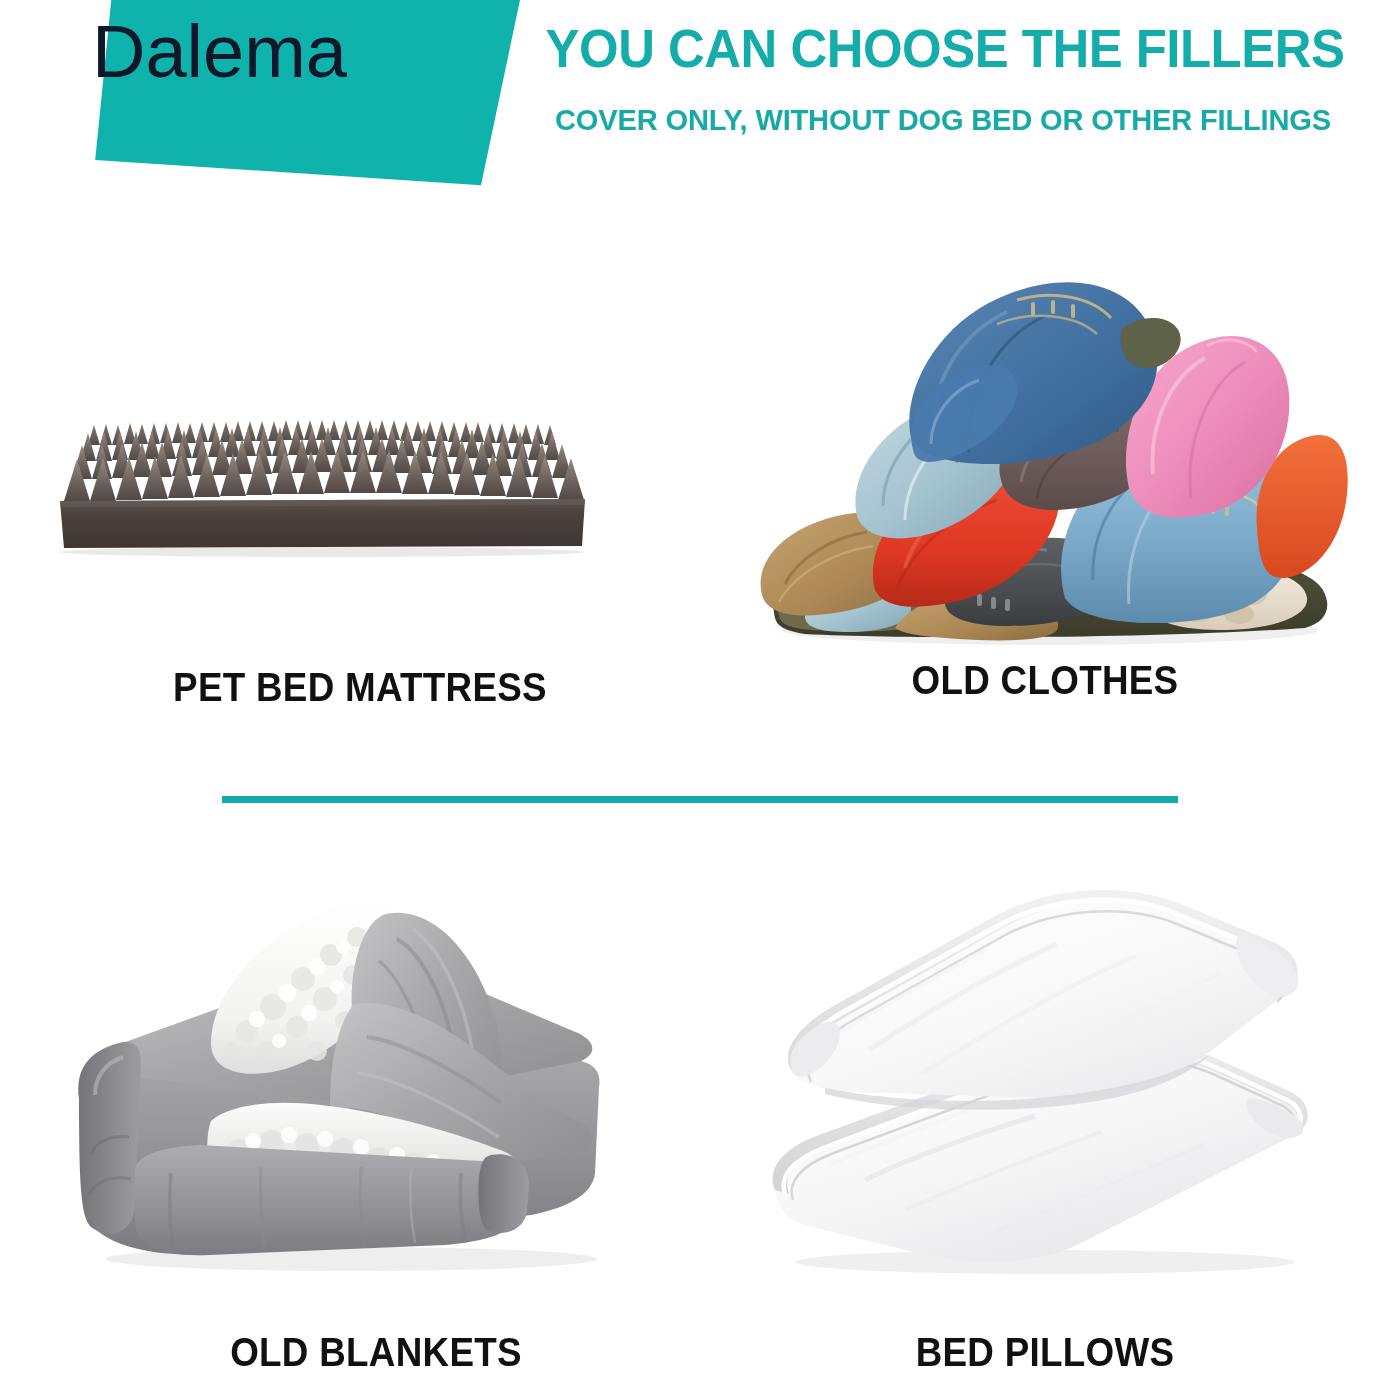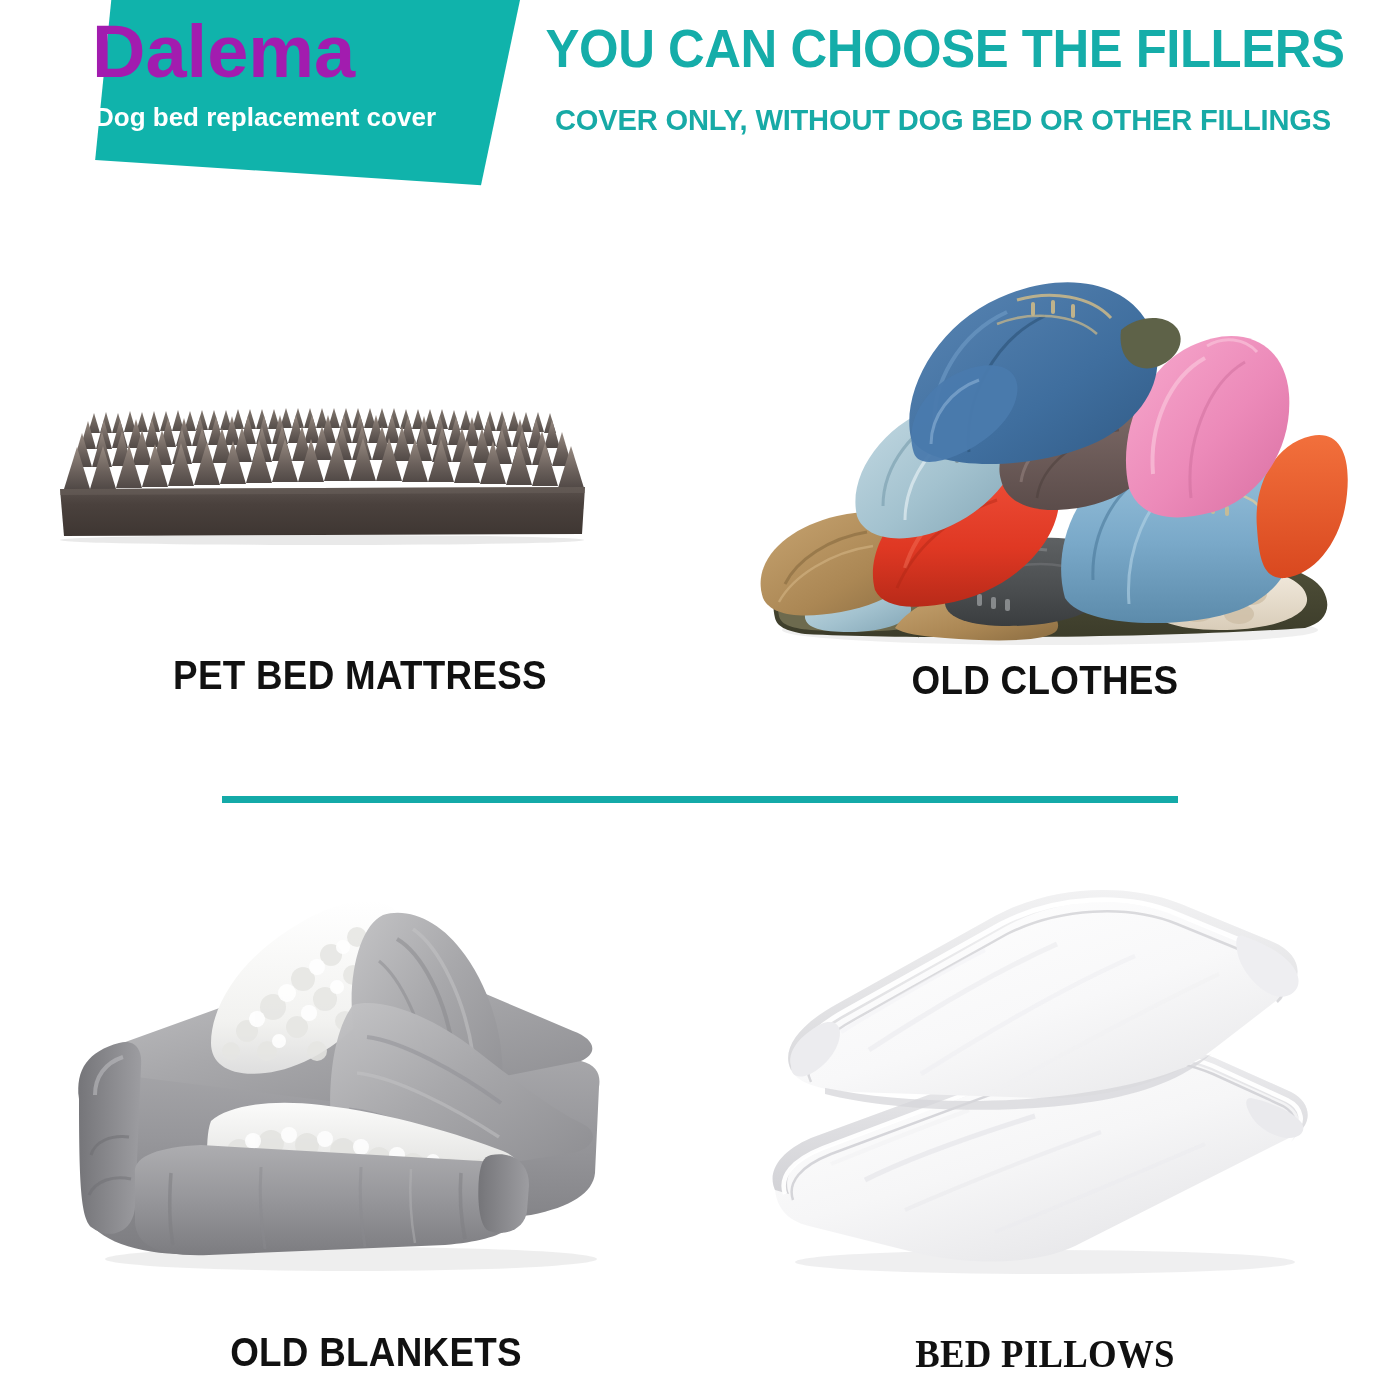--- a/index.html
+++ b/index.html
@@ -27,23 +27,23 @@
     position: absolute;
     left: 0; top: 0;
     width: 520px; height: 195px;
     background: #10b3ab;
     clip-path: polygon(21.4% 0%, 100% 0%, 92.5% 95%, 18.3% 82%);
   }
   #brand-name {
     position: absolute;
     left: 92px; top: 6px;
     width: 400px;
-    color: #a21caf;
+    color: #0f172a;
     font-size: 74px;
-    font-weight: 700;
+    font-weight: 400;
     letter-spacing: 0px;
     line-height: 92px;
     white-space: nowrap;
   }
   #brand-tagline {
     position: absolute;
     left: 95px; top: 101px;
     width: 400px;
     color: #ffffff;
     font-size: 26px;
@@ -94,24 +94,24 @@
     text-align: center;
     color: #111111;
     font-size: 40px;
     font-weight: 700;
     letter-spacing: 0.3px;
     white-space: nowrap;
     transform: scaleX(0.92);
   }
 
   
-  #cell-mattress { left: 20px;  top: 188px; width: 680px; height: 540px; }
+  #cell-mattress { left: 20px;  top: 200px; width: 680px; height: 540px; }
   #cell-clothes  { left: 700px; top: 188px; width: 690px; height: 545px; }
   #cell-blankets { left: 36px;  top: 840px; width: 680px; height: 520px; }
-  #cell-pillows  { left: 700px; top: 840px; width: 690px; height: 520px; font-family: Liberation Serif, serif; }
+  #cell-pillows  { left: 700px; top: 840px; width: 690px; height: 520px; }
 
   #label-mattress { left: 0; top: 465px; }
   #label-clothes  { left: 0; top: 470px; }
   #label-blankets { left: 0; top: 490px; }
   #label-pillows  { left: 0; top: 490px; }
 
   #divider {
     position: absolute;
     left: 222px; top: 796px;
     width: 956px; height: 7px;
@@ -132,21 +132,20 @@
 </style>
 </head>
 <body>
 
 <div id="header">
 
   <div id="brand-badge"></div>
 
   <div id="brand-name">Dalema</div>
 
-  <div id="brand-tagline">Dog bed replacement cover</div>
 
   <div id="headline">YOU CAN CHOOSE THE FILLERS</div>
 
   <div id="subheadline">COVER ONLY, WITHOUT DOG BED OR OTHER FILLINGS</div>
 </div>
 
 <div class="cell" id="cell-mattress">
   <div class="art-wrap">
     <svg class="art-foam" viewBox="0 0 545 145" xmlns="http://www.w3.org/2000/svg">
       <defs>

